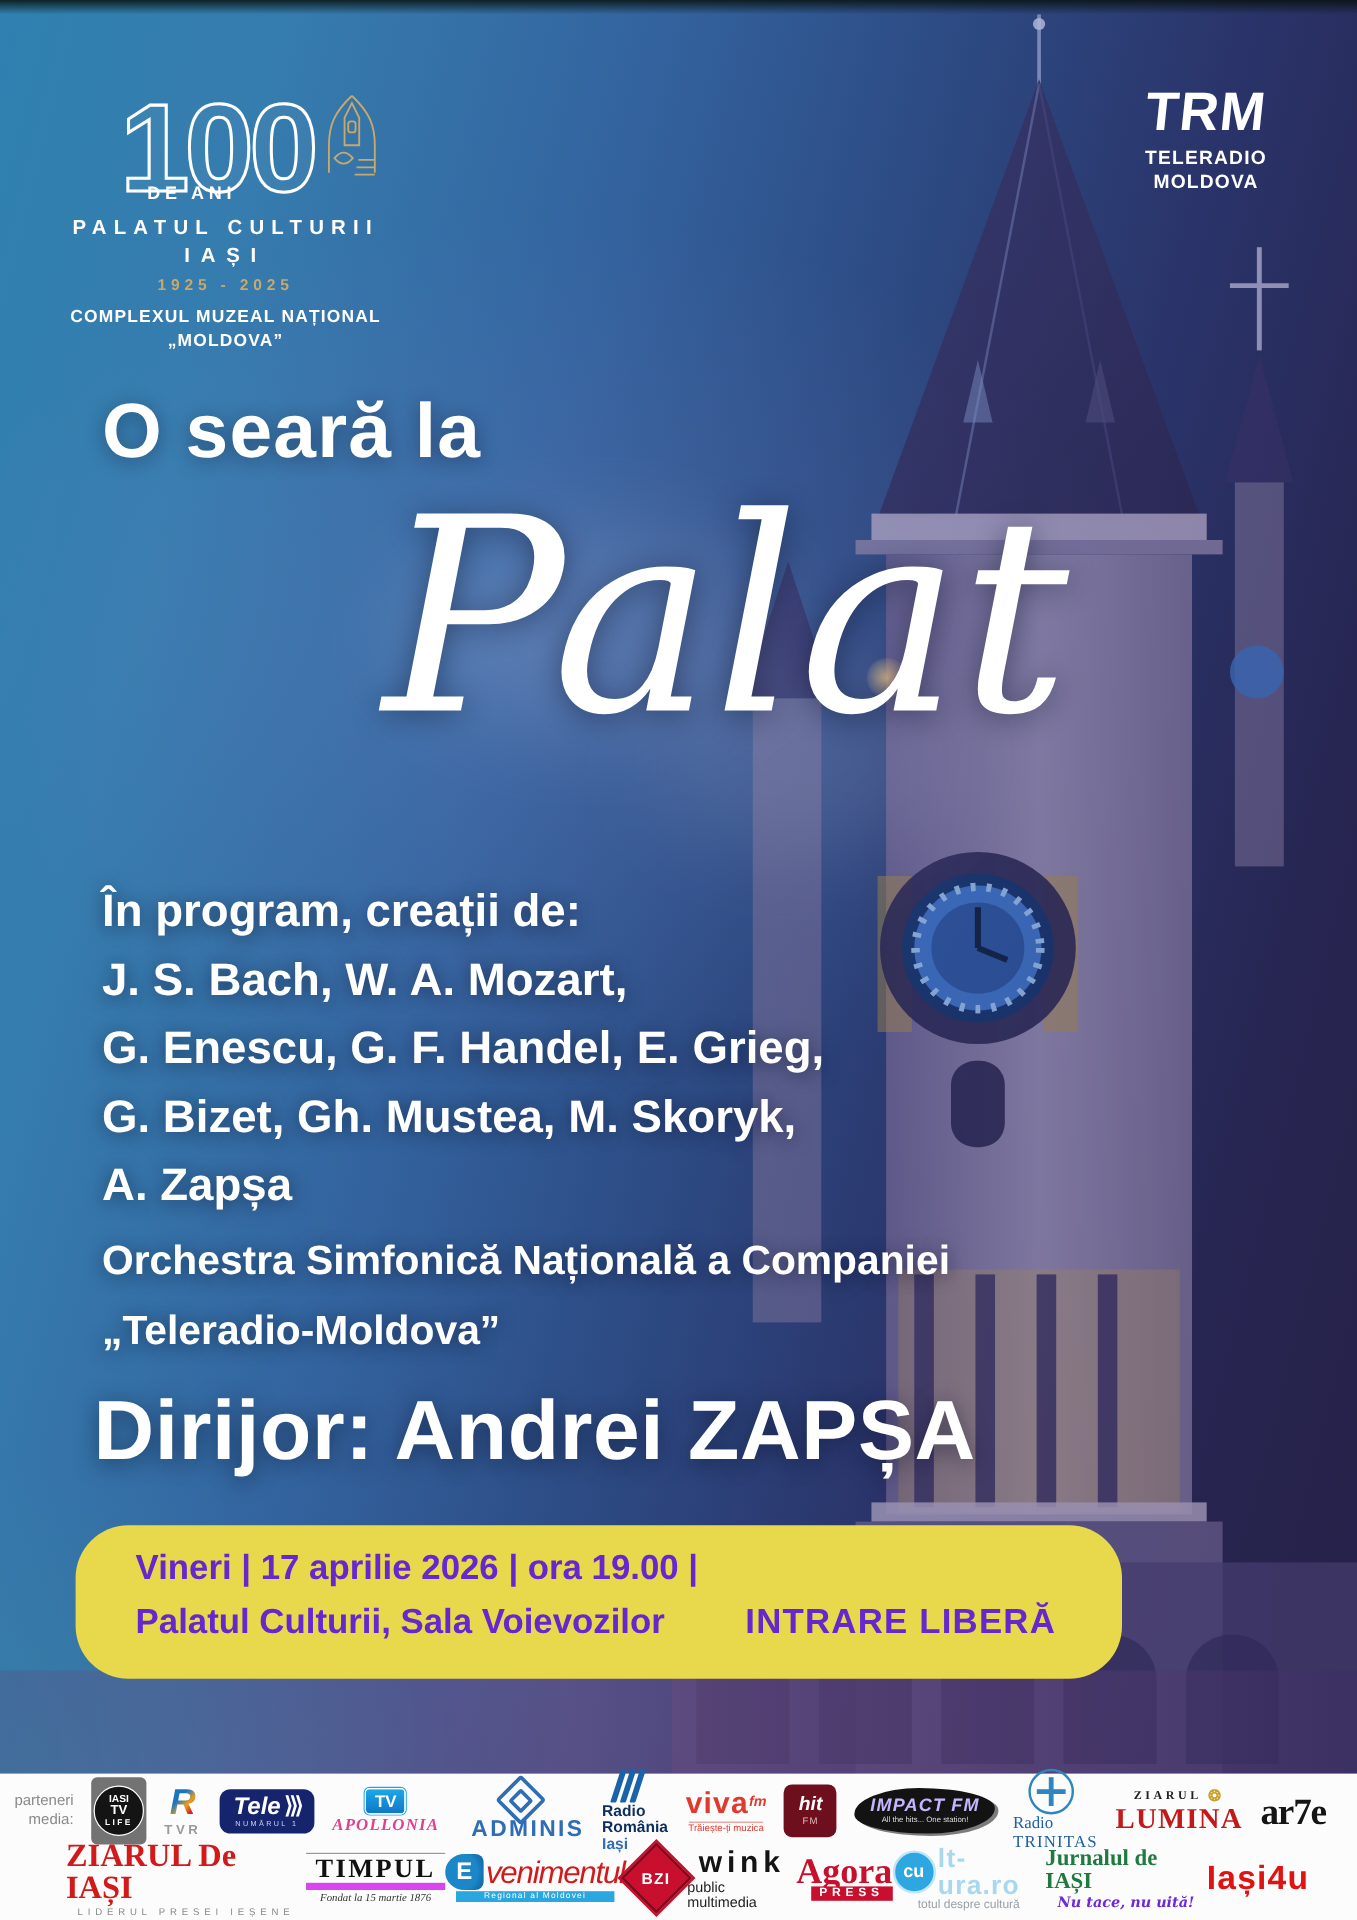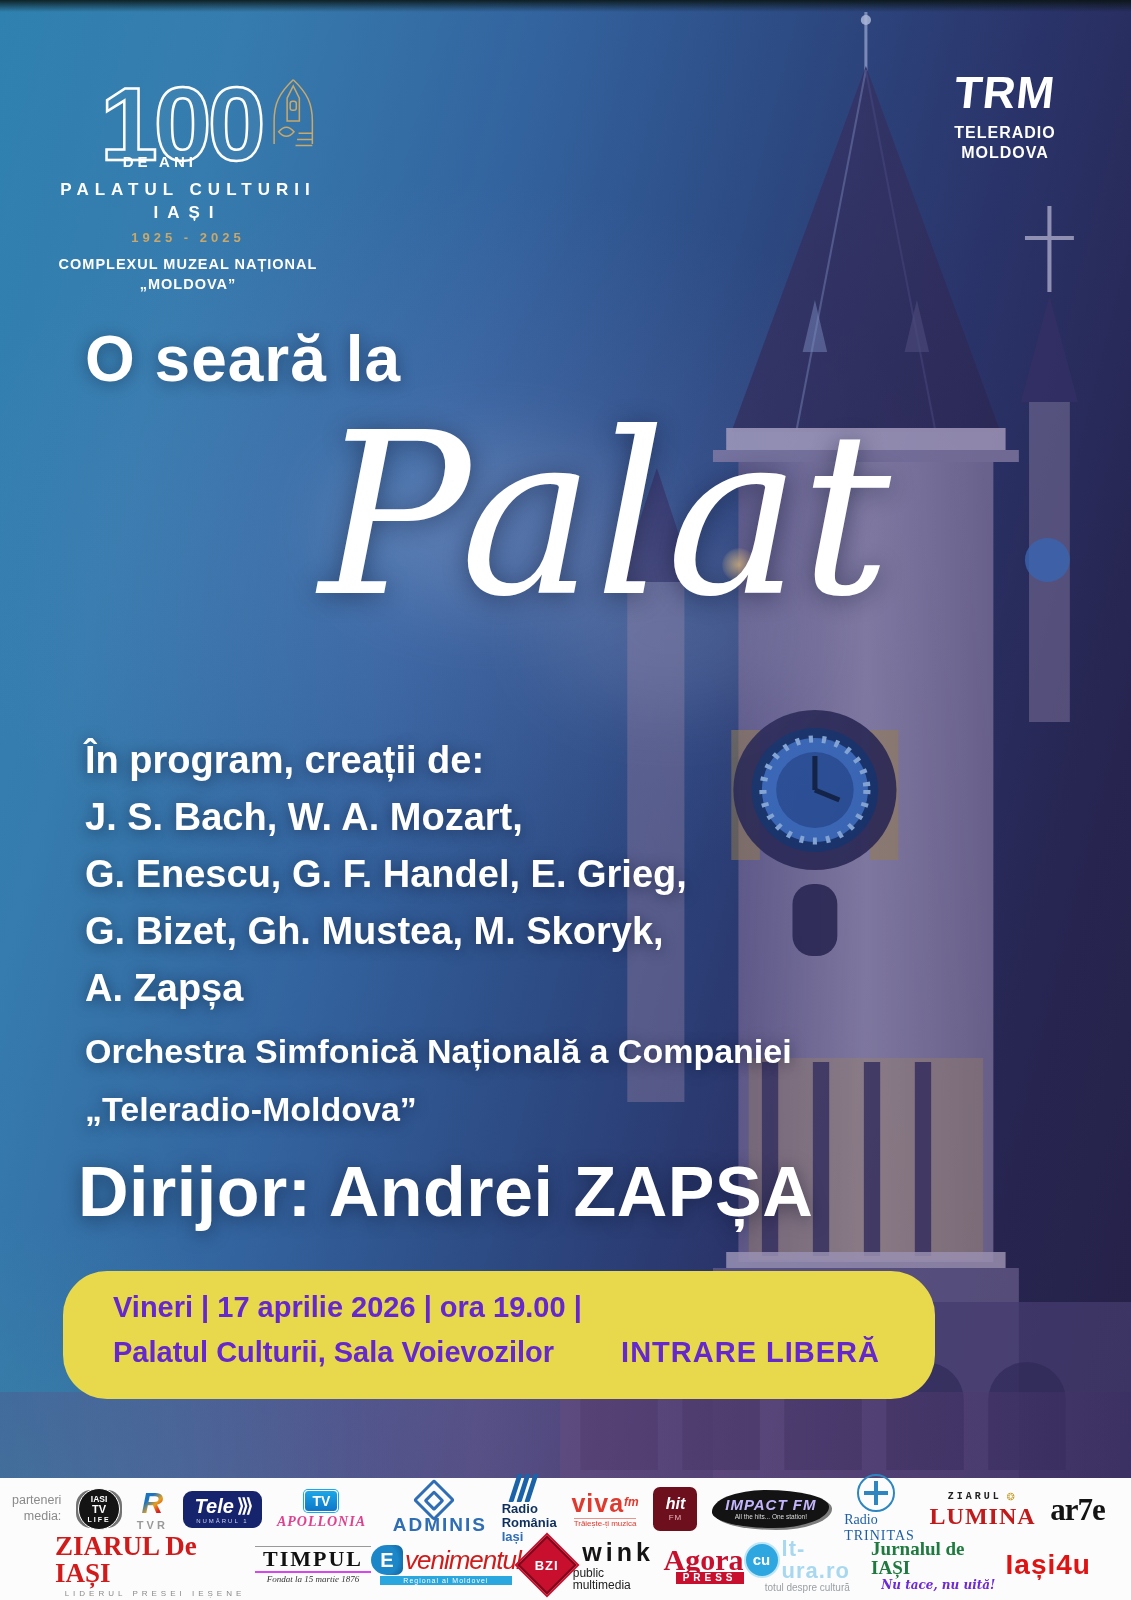--- a/index.html
+++ b/index.html
@@ -61,21 +61,21 @@
 
   
   .partners{position:absolute;left:0;top:1478px;width:1131px;height:122px;background:#fcfcfc;color:#222;}
   .p-row{display:flex;align-items:center;justify-content:space-between;padding:0 26px 0 12px;height:56px;}
   .p-row.r1{margin-top:3px;}
   .p-row.r2{padding:0 40px 0 55px;}
   .lg{display:flex;flex-direction:column;align-items:center;justify-content:center;line-height:1;}
   .lgrow{display:flex;align-items:center;}
   .pm{font-size:12.5px;color:#8a8a8a;text-align:right;line-height:1.25;}
 
-  .tvlife{width:46px;height:38px;background:#737373;border-radius:15px;display:flex;align-items:center;justify-content:center;}
+  .tvlife{width:46px;height:56px;background:#737373;border-radius:5px;display:flex;align-items:center;justify-content:center;}
   .tvlife-in{width:40px;height:40px;background:#141414;border-radius:50%;border:1.5px solid #fff;color:#fff;
     display:flex;flex-direction:column;align-items:center;justify-content:center;gap:1px;}
   .tvlife-in .a{font-size:8.5px;font-weight:800;}
   .tvlife-in .b{font-size:11px;font-weight:900;}
   .tvlife-in .c{font-size:7px;font-weight:700;letter-spacing:2px;}
 
   .tvr-r{font-style:italic;font-weight:900;font-size:30px;line-height:1;
     background:linear-gradient(135deg,#1a74c4 35%,#e8a01a 58%,#d91f1f 78%);
     -webkit-background-clip:text;background-clip:text;color:transparent;}
   .tvr-label{font-size:11px;font-weight:700;color:#9a9a9a;letter-spacing:3px;margin-top:2px;}
@@ -112,32 +112,32 @@
   .impact-main{font-style:italic;font-weight:900;font-size:15px;color:#c4b5fd;letter-spacing:1px;}
   .impact-tag{font-size:6.5px;color:#ddd;margin-top:2px;}
 
   .tri-icon{width:34px;height:34px;border-radius:50%;border:2px solid #2e86c1;position:relative;margin-right:7px;flex:none;}
   .tri-icon::before,.tri-icon::after{content:"";position:absolute;background:#2e86c1;}
   .tri-icon::before{left:15px;top:5px;width:4px;height:24px;}
   .tri-icon::after{left:5px;top:15px;width:24px;height:4px;}
   .tri-text div{font-family:"Liberation Serif",serif;font-size:14px;color:#1f5fa8;line-height:1.15;text-align:left;}
   .tri-text div:last-child{letter-spacing:1px;}
 
-  .lum-top{font-family:Liberation Mono, monospace;font-weight:700;font-size:10px;letter-spacing:3px;color:#222;
+  .lum-top{font-family:Liberation Serif, serif;font-weight:700;font-size:10px;letter-spacing:3px;color:#222;
     display:flex;align-items:center;gap:5px;}
   .lum-orn{color:#c9a12f;font-size:13px;}
   .lum-main{font-family:"Liberation Serif",serif;font-weight:700;font-size:24px;color:#c21a1a;letter-spacing:1px;margin-top:1px;}
 
   .ar7e{font-family:"Liberation Serif",serif;font-weight:700;font-size:31px;color:#141414;letter-spacing:-1px;}
 
   .zdi-main{font-family:"Liberation Serif",serif;font-weight:700;font-size:27px;color:#d11a1a;}
   .zdi-sub{font-size:8px;letter-spacing:4px;color:#8a8a8a;margin-top:3px;}
 
   .tim-main{font-family:"Liberation Serif",serif;font-weight:900;font-size:22px;color:#111;letter-spacing:2px;
-    border-top:1px solid #999;border-bottom:2px solid #d946ef;padding:1px 8px;}
+    border-top:1px solid #999;border-bottom:6px solid #d946ef;padding:1px 8px;}
   .tim-sub{font-family:"Liberation Serif",serif;font-style:italic;font-size:9px;color:#333;margin-top:2px;}
 
   .ev-icon{width:32px;height:30px;background:radial-gradient(circle at 35% 50%,#1b87c9 60%,#0f5f98);
     border-radius:50% 22% 22% 50%;color:#fff;font-weight:900;font-size:20px;
     display:flex;align-items:center;justify-content:center;margin-right:2px;flex:none;}
   .ev-main{font-style:italic;font-weight:400;font-size:26px;color:#d11a1a;letter-spacing:-1px;}
   .ev-bar{background:#2aa7df;color:#fff;font-size:7px;letter-spacing:1px;text-align:center;width:88%;padding:1px 0;margin-top:1px;}
 
   .bzi{width:38px;height:38px;background:#c8102e;transform:rotate(45deg);border:2px solid #7a0a1c;
     outline:2px solid #c8102e;display:flex;align-items:center;justify-content:center;margin:5px;}

